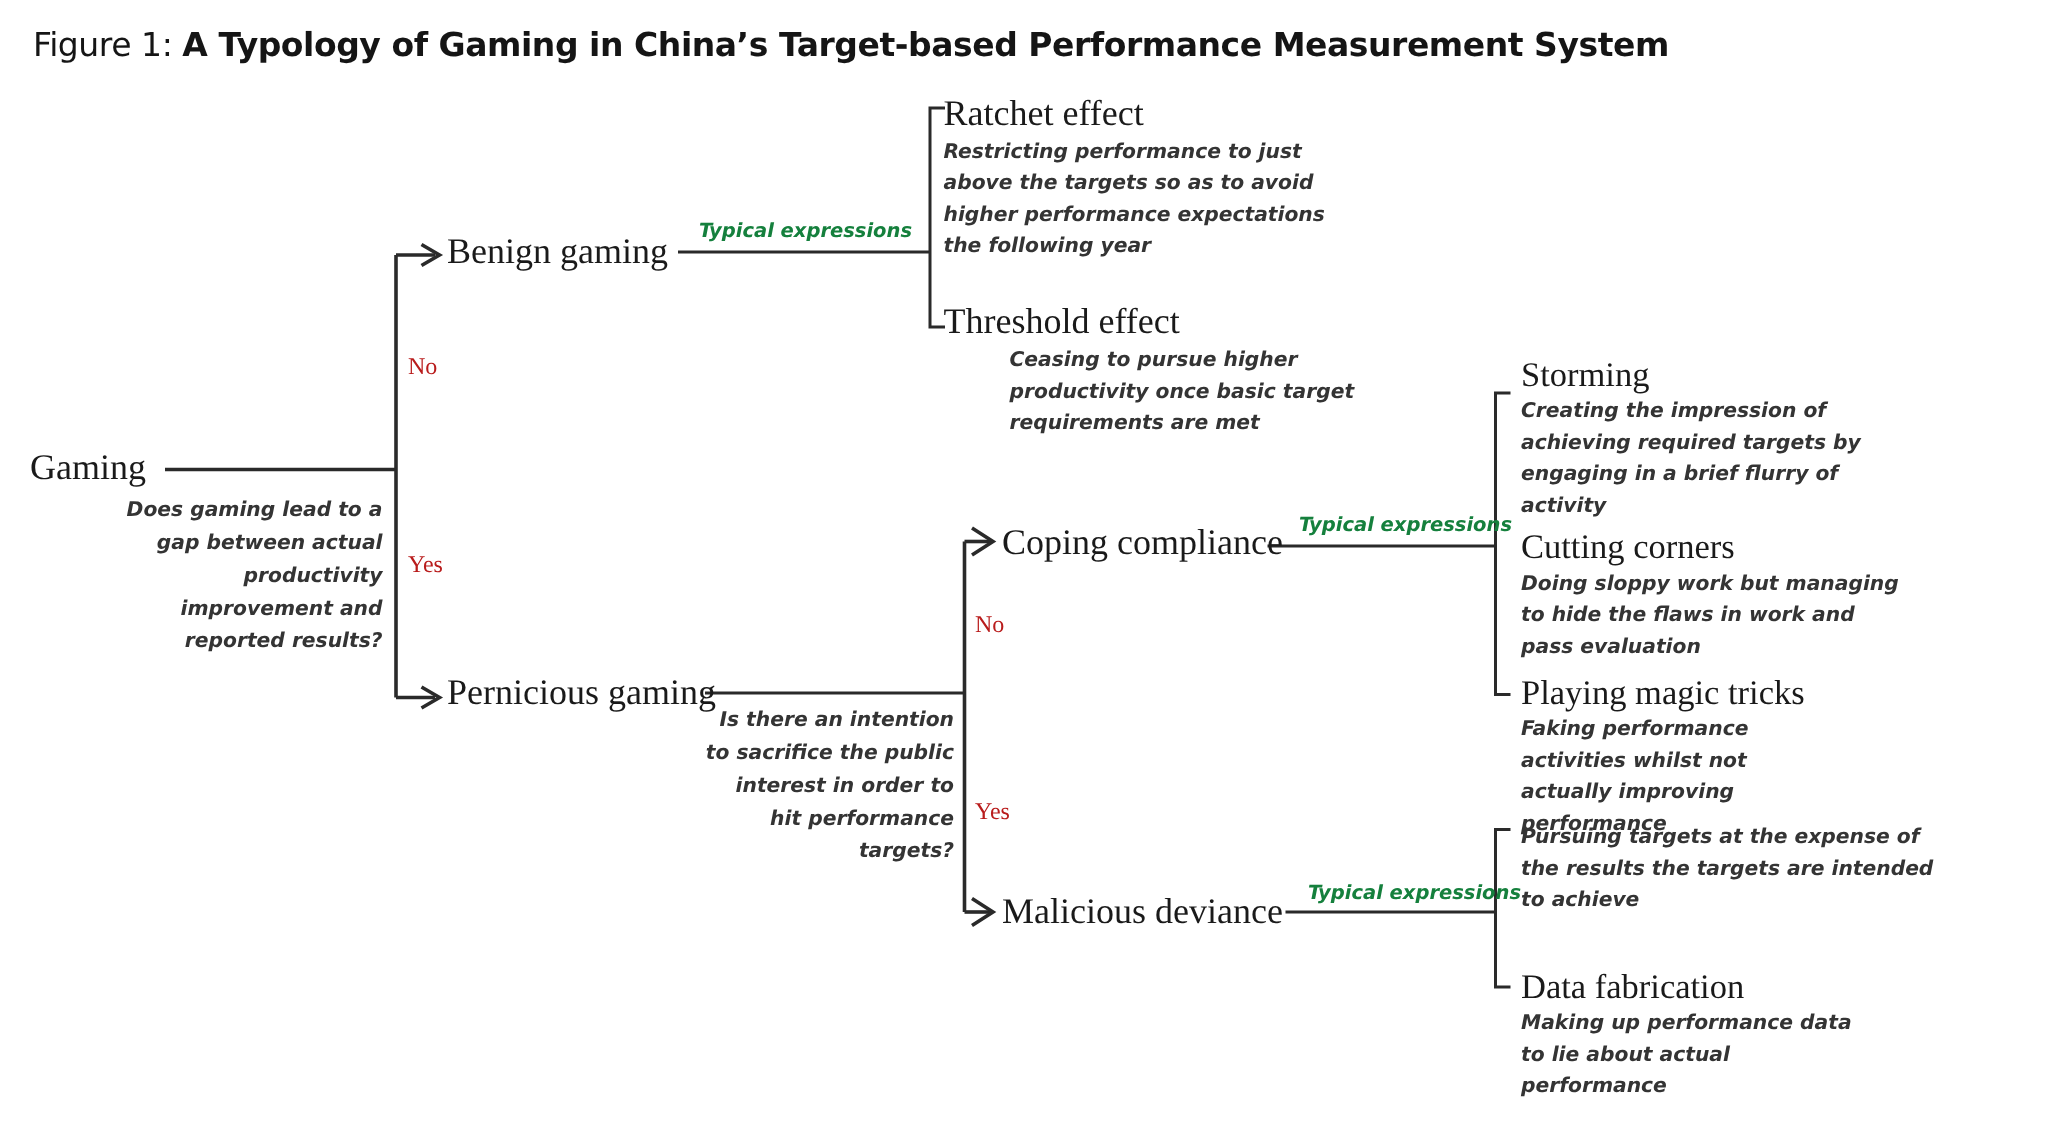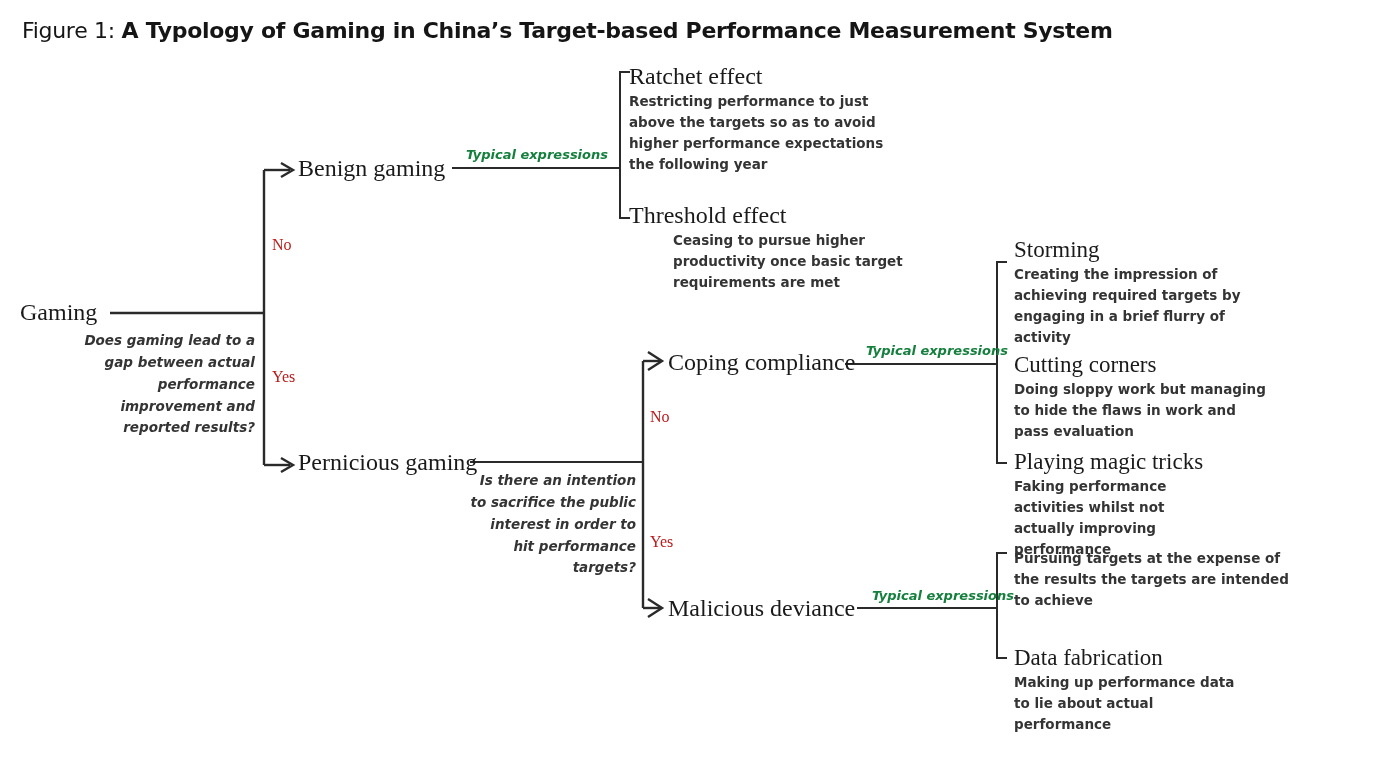--- a/index.html
+++ b/index.html
@@ -69,20 +69,21 @@
     font-size: 24px;
     line-height: 1.08;
     color: #1a1a1a;
     white-space: nowrap;
   }
   .node-title.small {
     font-size: 23px;
   }
   .node-desc {
     font-family: "DejaVu Sans", "Liberation Sans", sans-serif;
+    font-style: italic;
     font-weight: 600;
     font-size: 13.5px;
     line-height: 1.55;
     color: #343434;
     margin-top: 1px;
   }
 
   
   .edge-label {
     position: absolute;
@@ -148,21 +149,21 @@
   <line class="thin" x1="845" y1="364" x2="997" y2="364"></line>
   <path class="thin" d="M 1007 262 L 997 262 L 997 463 L 1007 463"></path>
 
   <line class="thin" x1="857" y1="608" x2="997" y2="608"></line>
   <path class="thin" d="M 1007 553 L 997 553 L 997 658 L 1007 658"></path>
 </svg>
 
 <div class="node" style="left:20px; top:300px;">
   <div class="node-title">Gaming</div>
 </div>
-<div class="question" style="left:60px; top:330px; width:195px;">Does gaming lead to a gap between actual performance improvement and reported results?</div>
+<div class="question" style="left:60px; top:330px; width:195px;">Does gaming lead to a gap between actual productivity improvement and reported results?</div>
 
 <div class="edge-label" style="left:272px; top:236px;">No</div>
 <div class="edge-label" style="left:272px; top:368px;">Yes</div>
 
 <div class="node" style="left:298px; top:156px;">
   <div class="node-title">Benign gaming</div>
 </div>
 <div class="expr-label" style="left:466px; top:147px;">Typical expressions</div>
 
 <div class="node" style="left:629px; top:64px; width:280px;">

